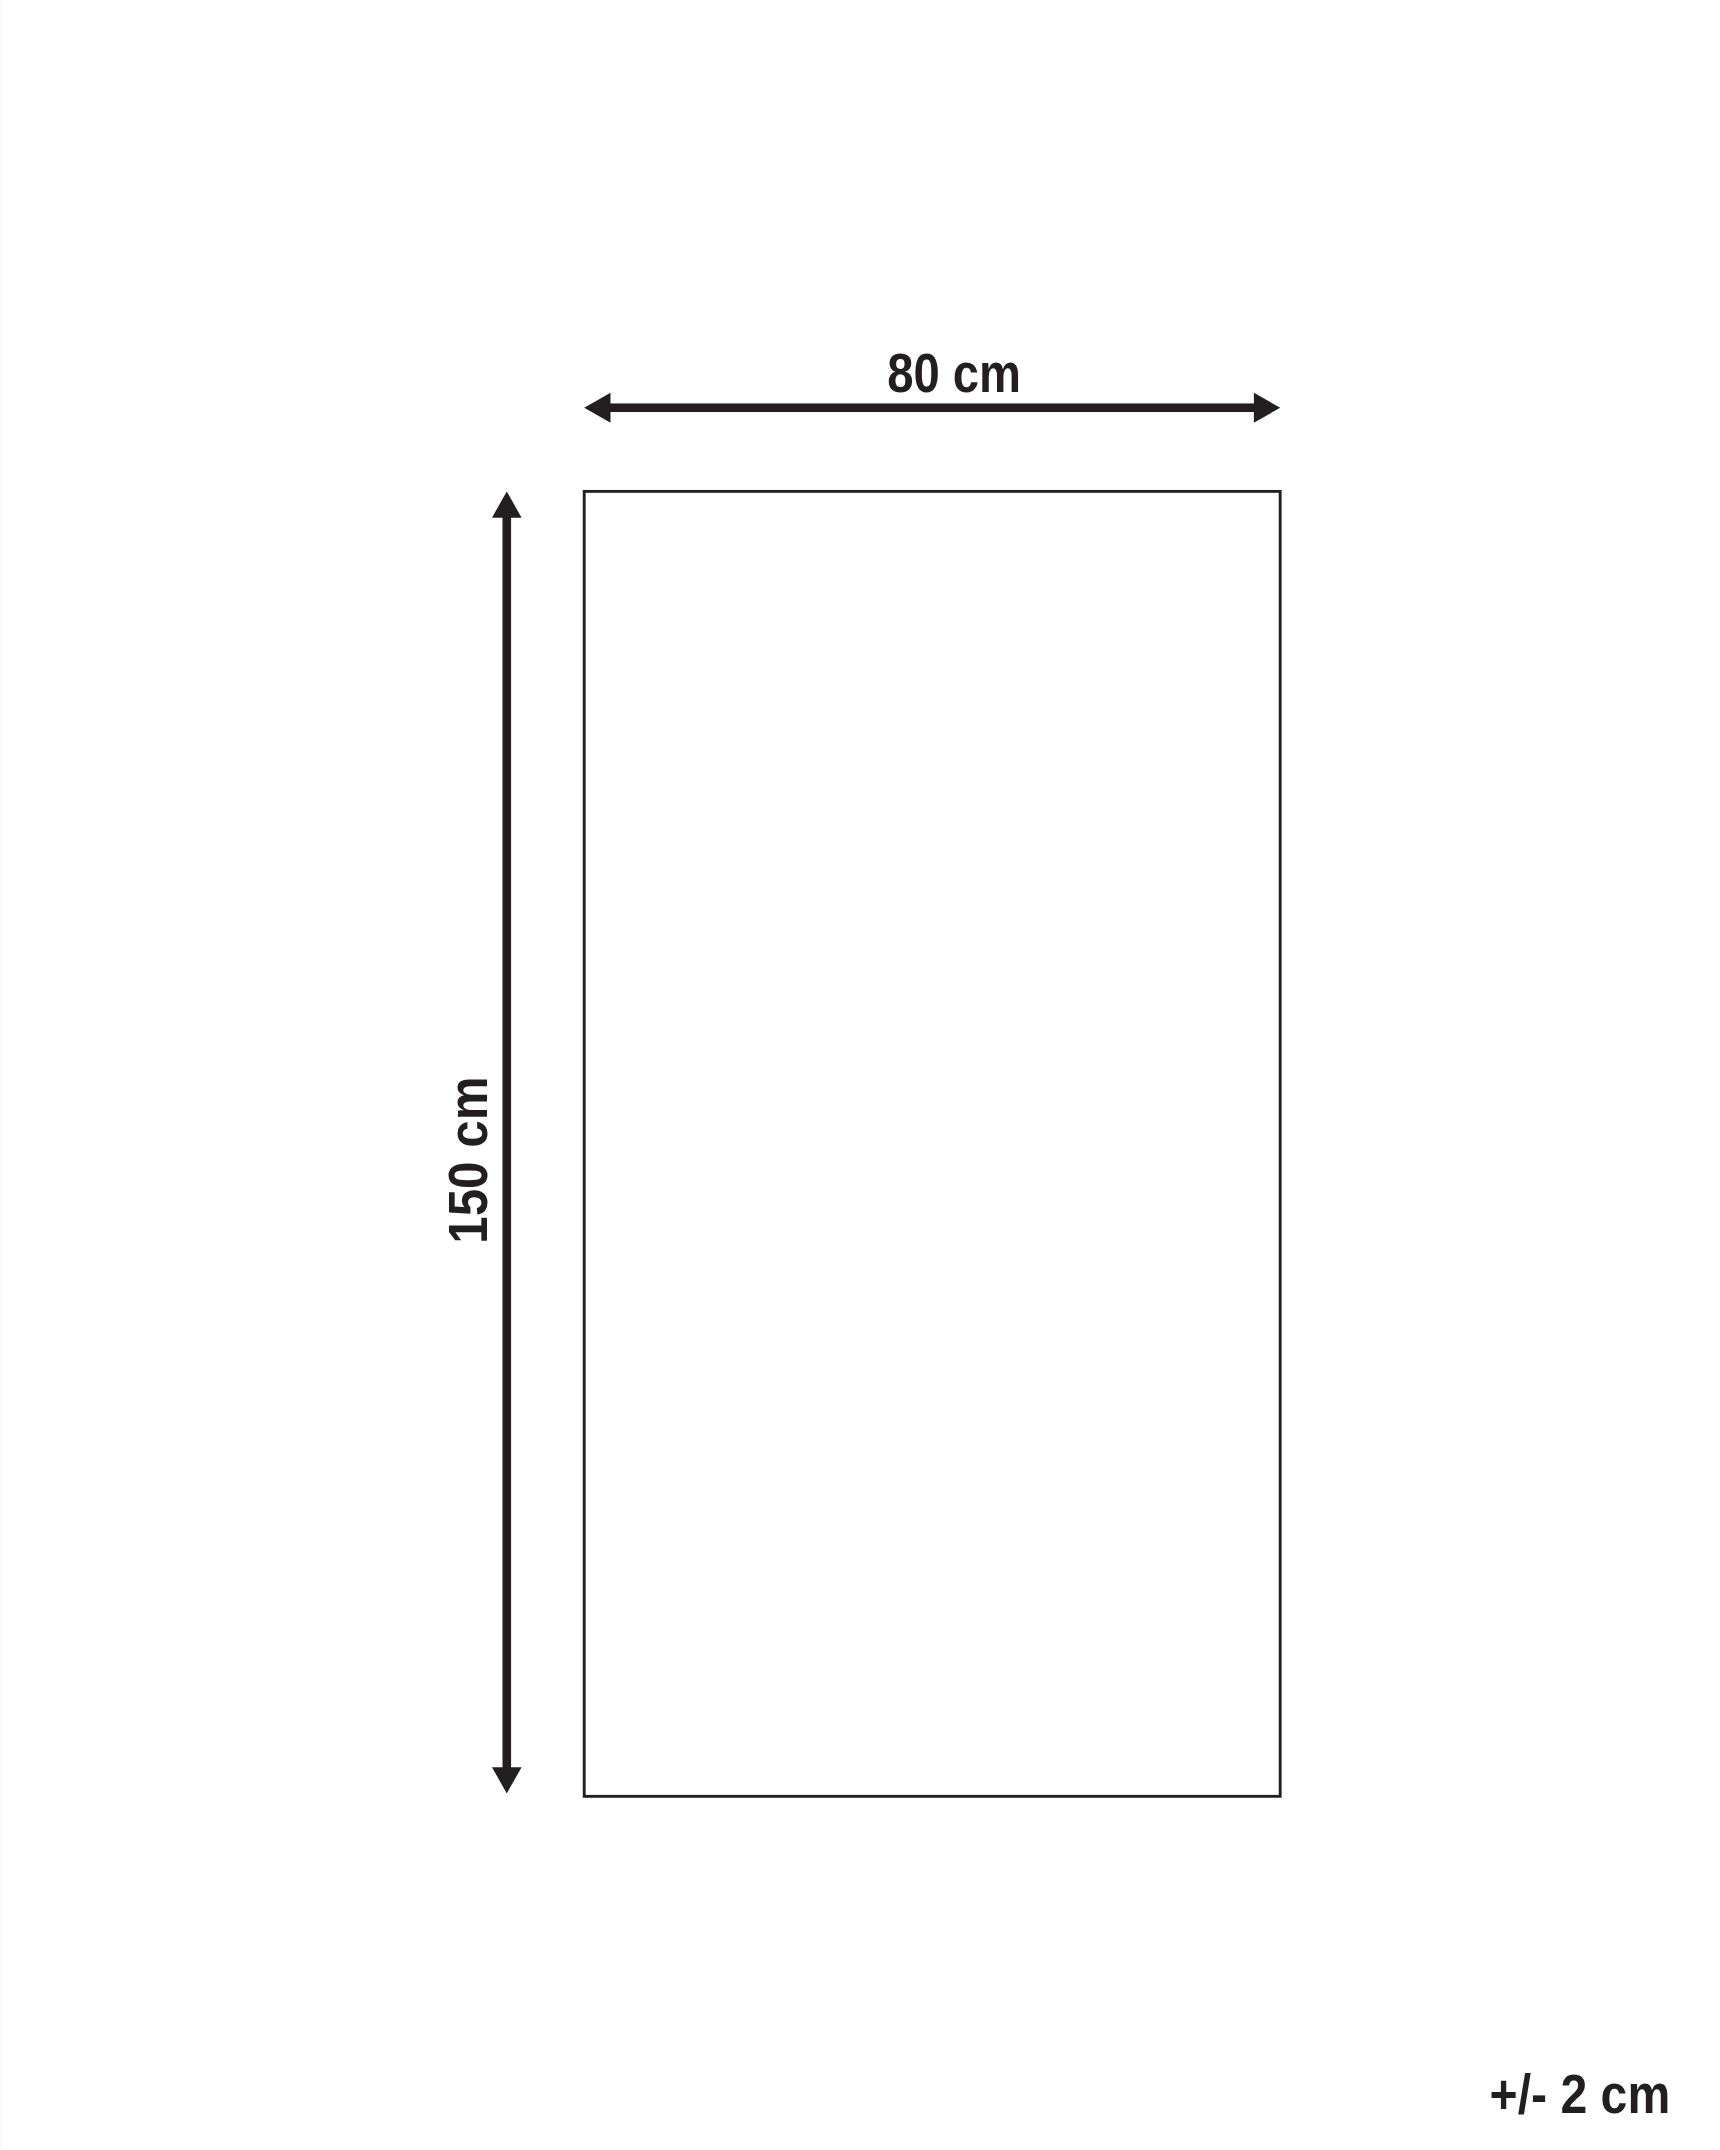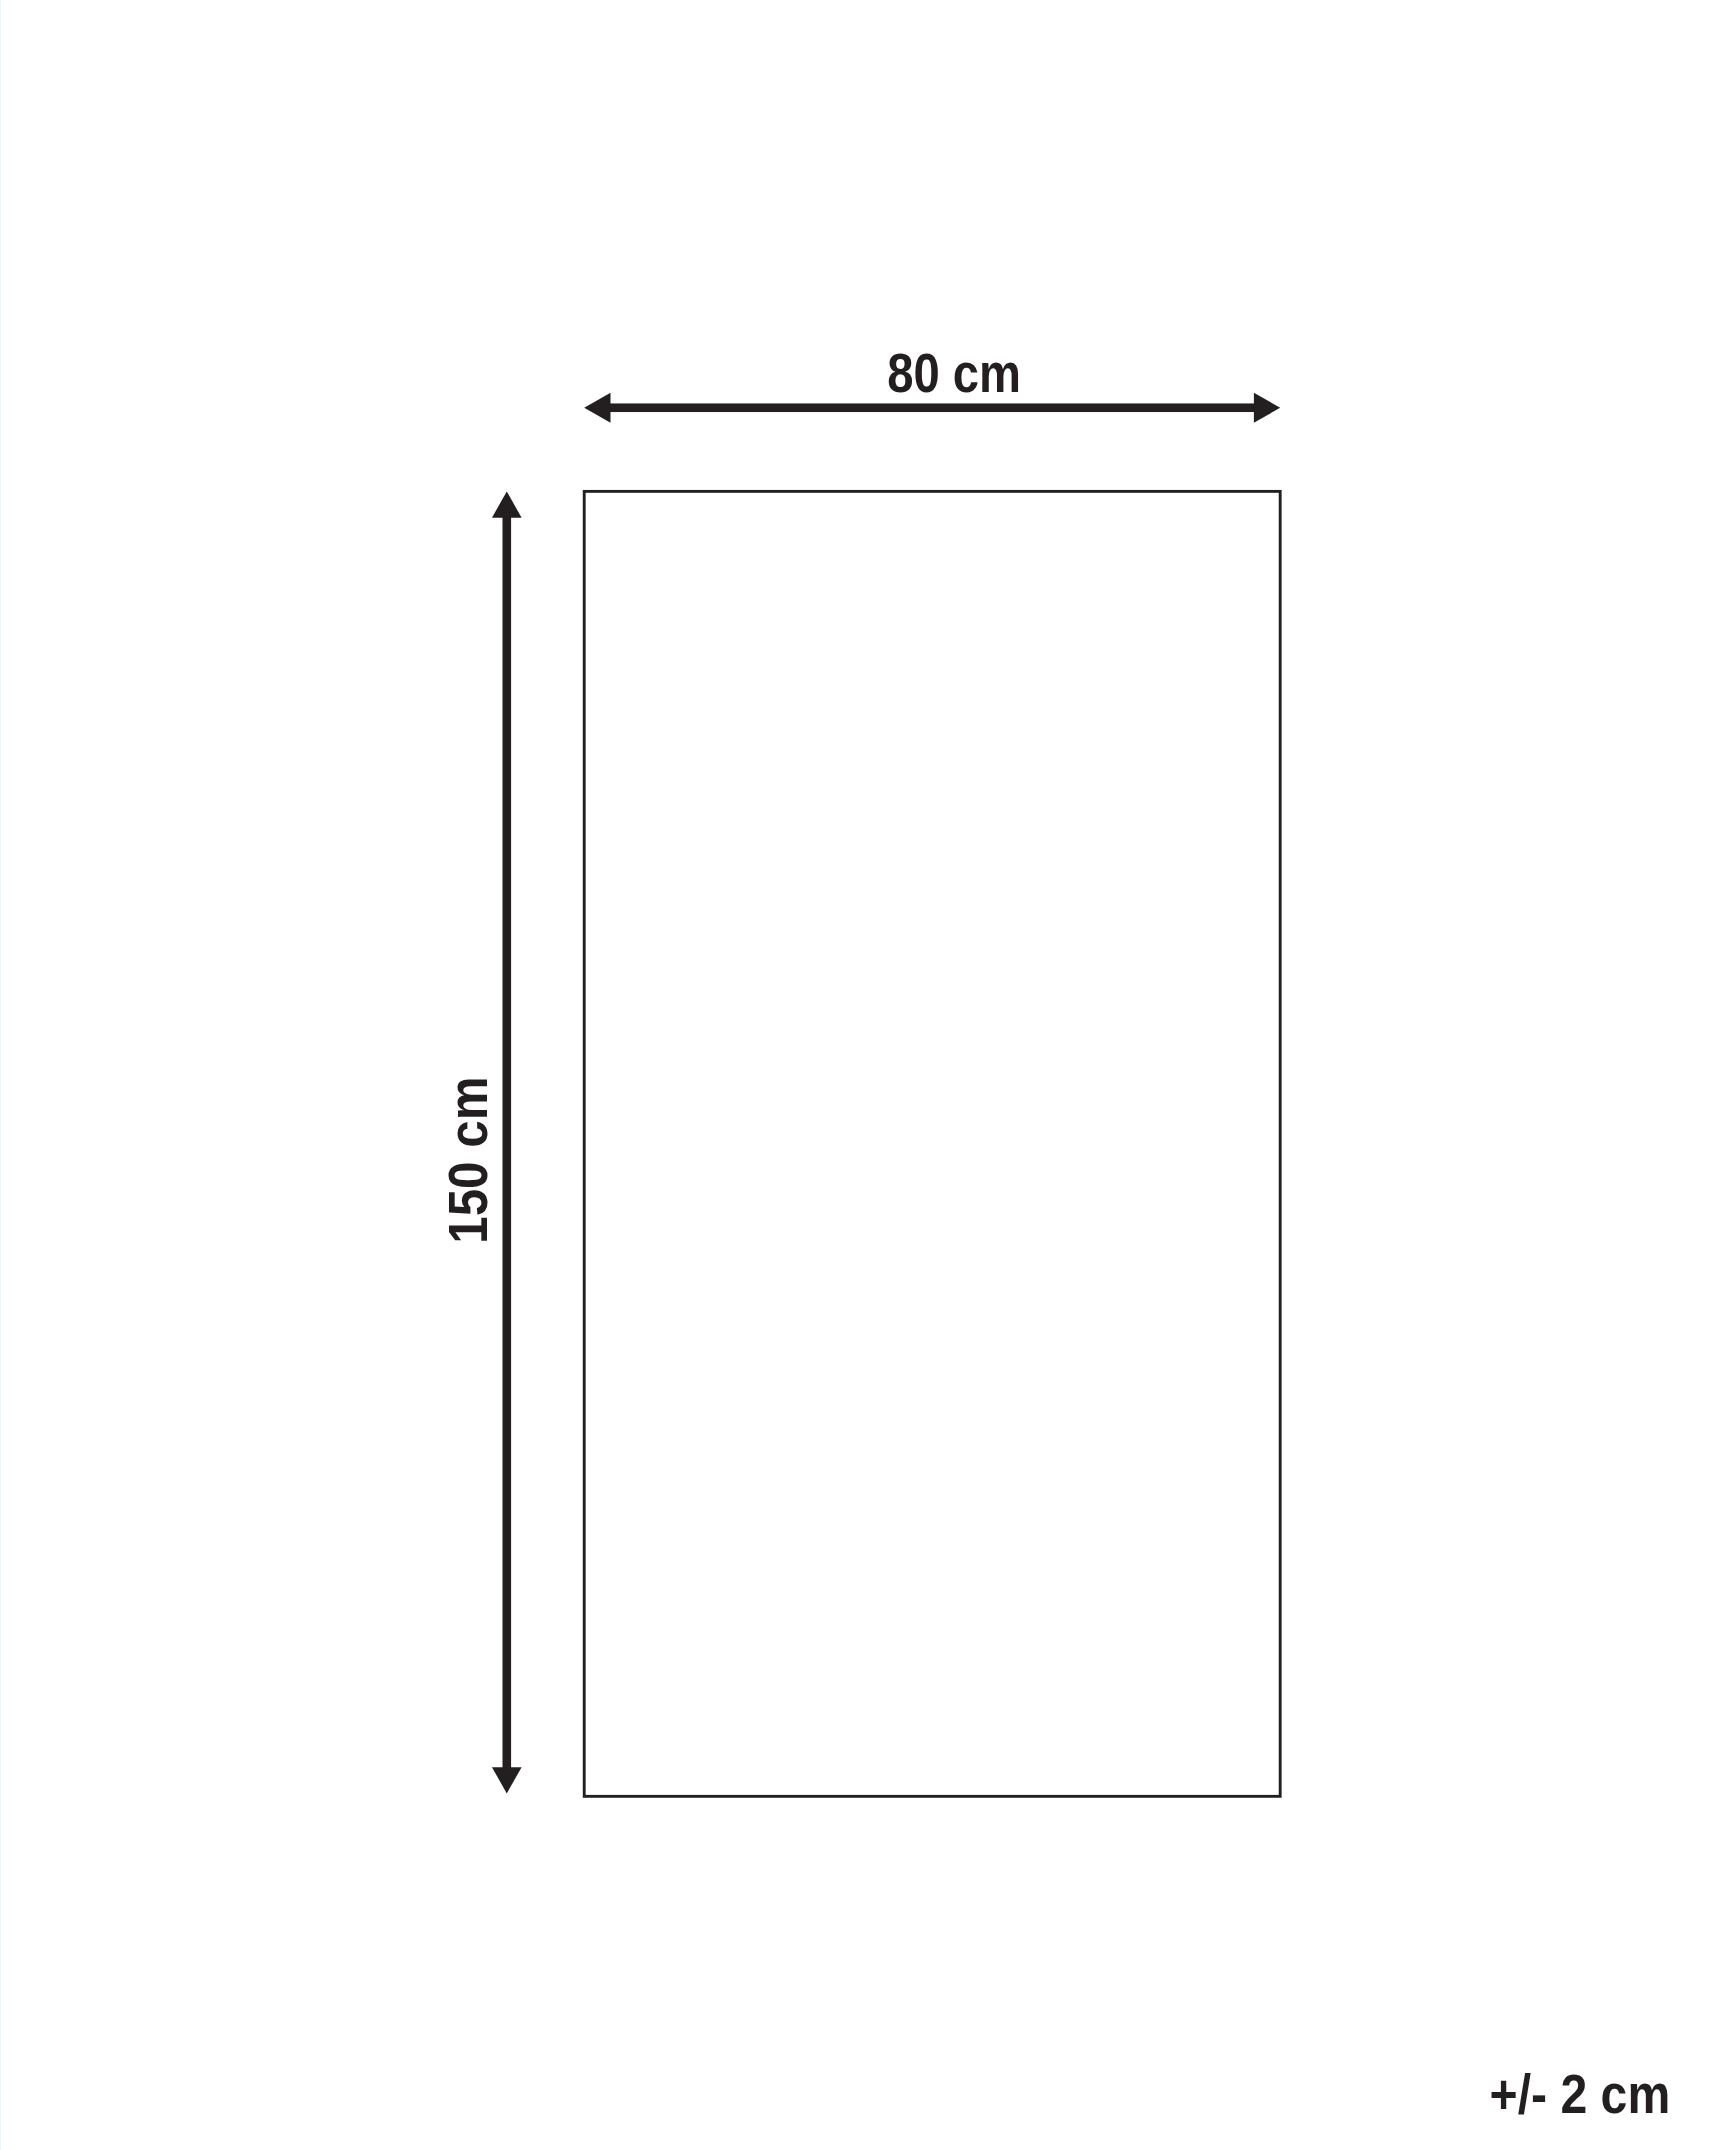--- a/index.html
+++ b/index.html
@@ -1,16 +1,16 @@
 <!DOCTYPE html>
 <html><head>
 <meta charset="utf-8">
 <style>
   html,body{margin:0;padding:0;background:#ffffff;}
-  .page{position:relative;width:1721px;height:2151px;background:#22c55e;overflow:hidden;
+  .page{position:relative;width:1721px;height:2151px;background:#fca5a5;overflow:hidden;
         font-family:"Liberation Sans", sans-serif;}
 </style>
 </head>
 <body>
 <div class="page">
 <svg width="1721" height="2151" viewBox="0 0 1800 2250" xmlns="http://www.w3.org/2000/svg">
 
   <rect x="0" y="0" width="1800" height="2250" fill="#ffffff"></rect>
 
   <g fill="#231f20" stroke="none">

